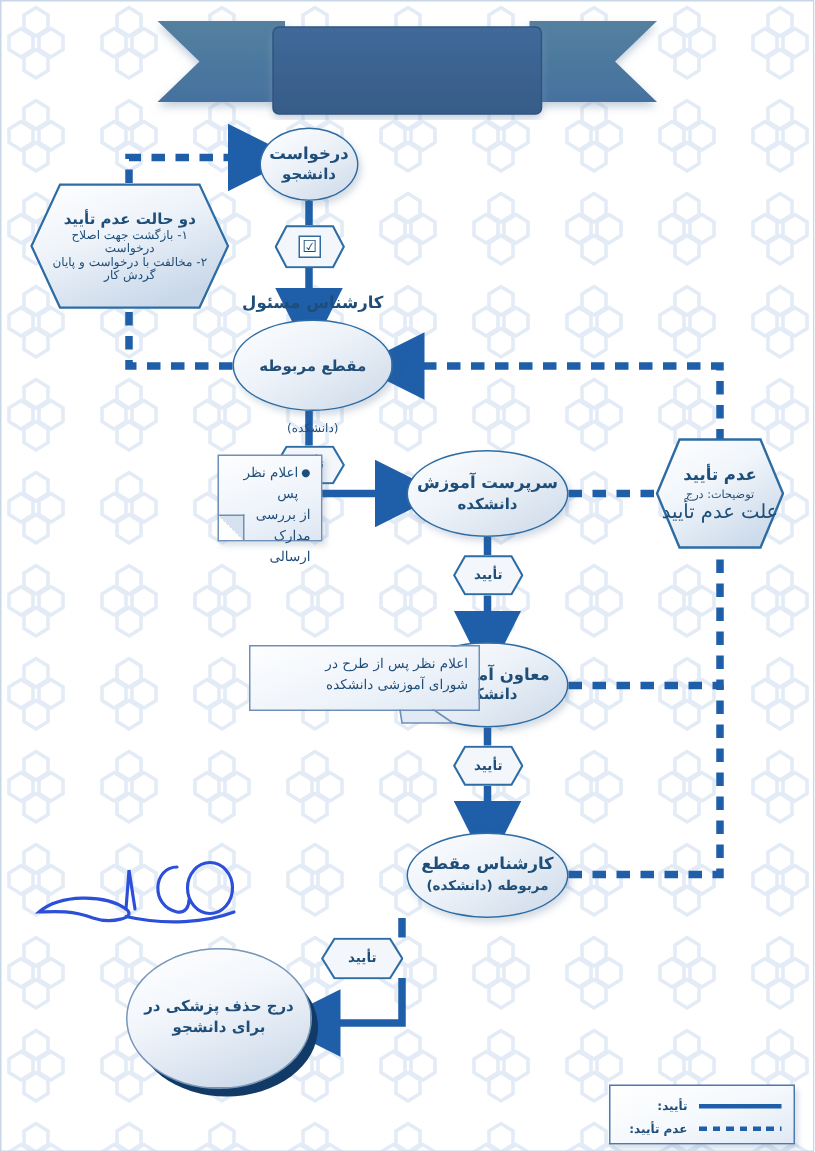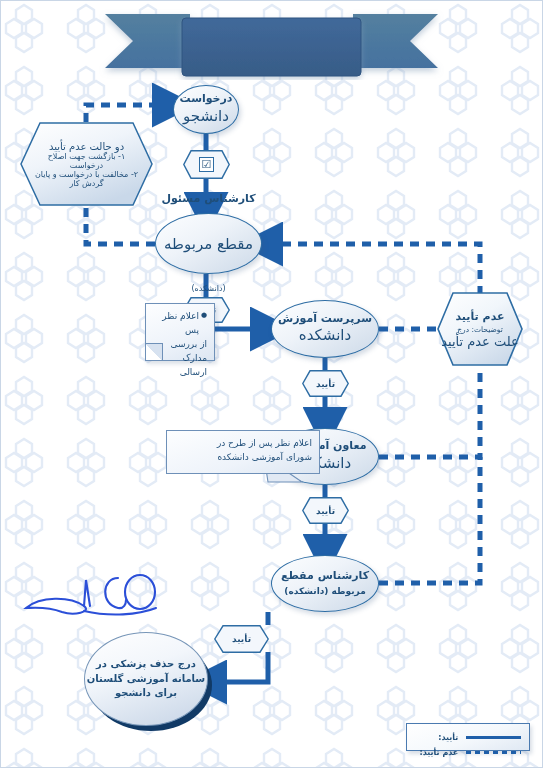--- a/index.html
+++ b/index.html
@@ -35,21 +35,21 @@
     display:flex;flex-direction:column;align-items:center;justify-content:center;
     text-align:center;color:#1F4E79;line-height:1.32;
     box-sizing:border-box;
   }
   .ellipse{
     border:1.6px solid #2E6DA4;border-radius:50%;
     background:linear-gradient(150deg,#fdfeff 0%,#eef3f9 42%,#ccd9e8 100%);
     box-shadow:2px 3px 5px rgba(60,90,130,.22);
   }
   .ellipse .l1{font-size:11px;font-weight:700;}
-  .ellipse .l2{font-size:15px;font-weight:400;}
+  .ellipse .l2{font-size:10px;font-weight:700;}
   .ellipse .sub{font-size:8px;font-weight:400;margin-top:2px;}
   
   .final-wrap{position:absolute;z-index:10;}
   .final-shadow{
     position:absolute;left:6px;top:7px;width:122px;height:92px;border-radius:50%;
     background:#113a66;
   }
   .final-node{
     position:absolute;left:0;top:0;width:122px;height:92px;border-radius:50%;
     border:1.4px solid #7796b8;
@@ -219,21 +219,20 @@
 
 <div class="node ellipse" style="left:271px;top:555px;width:108px;height:57px;">
   <span class="l1">کارشناس  مقطع</span>
   <span class="sub" style="font-size:9px;font-weight:700;">مربوطه (دانشکده)</span>
 </div>
 
 <div class="final-wrap" style="left:84px;top:632px;width:130px;height:100px;">
   <div class="final-shadow"></div>
   <div class="final-node">
     <span>درج حذف پزشکی در</span>
-    <span>سامانه آموزشی گلستان</span>
     <span>برای دانشجو</span>
   </div>
 </div>
 
 <div class="hex-outline" style="left:183px;top:150px;width:47px;height:29px;">
   <svg class="hexsvg" viewBox="0 0 47 29" preserveAspectRatio="none">
     <polygon points="8,0.8 39,0.8 46.2,14.5 39,28.2 8,28.2 0.8,14.5" fill="#f3f7fc" stroke="#2E6DA4" stroke-width="1.4"></polygon>
   </svg>
   <span class="hexlabel checkbox">☑</span>
 </div>
@@ -286,21 +285,21 @@
   <svg class="hexsvg" viewBox="0 0 133 84" preserveAspectRatio="none">
     <defs>
       <linearGradient id="hexGrad2" x1="0" y1="0" x2="0.6" y2="1">
         <stop offset="0%" stop-color="#ffffff"></stop>
         <stop offset="45%" stop-color="#eff4fa"></stop>
         <stop offset="100%" stop-color="#c9d8e9"></stop>
       </linearGradient>
     </defs>
     <polygon points="20,1 113,1 132,42 113,83 20,83 1,42" fill="url(#hexGrad2)" stroke="#2E6DA4" stroke-width="1.5"></polygon>
   </svg>
-  <span class="hexlabel" style="font-size:10px;font-weight:400;">دو حالت عدم تأیید</span>
+  <span class="hexlabel" style="font-size:10px;font-weight:700;">دو حالت عدم تأیید</span>
   <span class="hexlabel" style="font-size:8px;">۱- بازگشت جهت اصلاح</span>
   <span class="hexlabel" style="font-size:8px;">درخواست</span>
   <span class="hexlabel" style="font-size:8px;">۲- مخالفت با درخواست و پایان</span>
   <span class="hexlabel" style="font-size:8px;">گردش کار</span>
 </div>
 
 <div class="note" style="left:145px;top:303px;width:70px;height:58px;">
   <div style="display:flex;justify-content:flex-start;gap:2px;">
     <span style="font-size:7px;">●</span>
     <span> اعلام نظر پس</span>
@@ -321,21 +320,21 @@
 <svg id="signature" width="150" height="70">
   <g fill="none" stroke="#2b4fd8" stroke-width="2.1" stroke-linecap="round">
     <path d="M4 48 C18 36, 48 36, 62 46 C70 52, 52 56, 40 52 C24 46, 10 48, 4 48 Z"></path>
     <path d="M62 46 L64 20 L68 46"></path>
     <path d="M96 18 C80 18, 78 44, 96 48 C102 49, 104 44, 104 40"></path>
     <ellipse cx="118" cy="32" rx="15" ry="17"></ellipse>
     <path d="M62 51 C88 57, 116 55, 134 48"></path>
   </g>
 </svg>
 
-<div class="legend" style="left:406px;top:723px;width:124px;height:28px;">
+<div class="legend" style="left:406px;top:723px;width:124px;height:40px;">
   <div class="legend-row">
     <span class="legend-solid"></span>
     <span class="legend-label">تأیید:</span>
   </div>
   <div class="legend-row">
     <span class="legend-dashed"></span>
     <span class="legend-label">عدم تأیید:</span>
   </div>
 </div>
 

